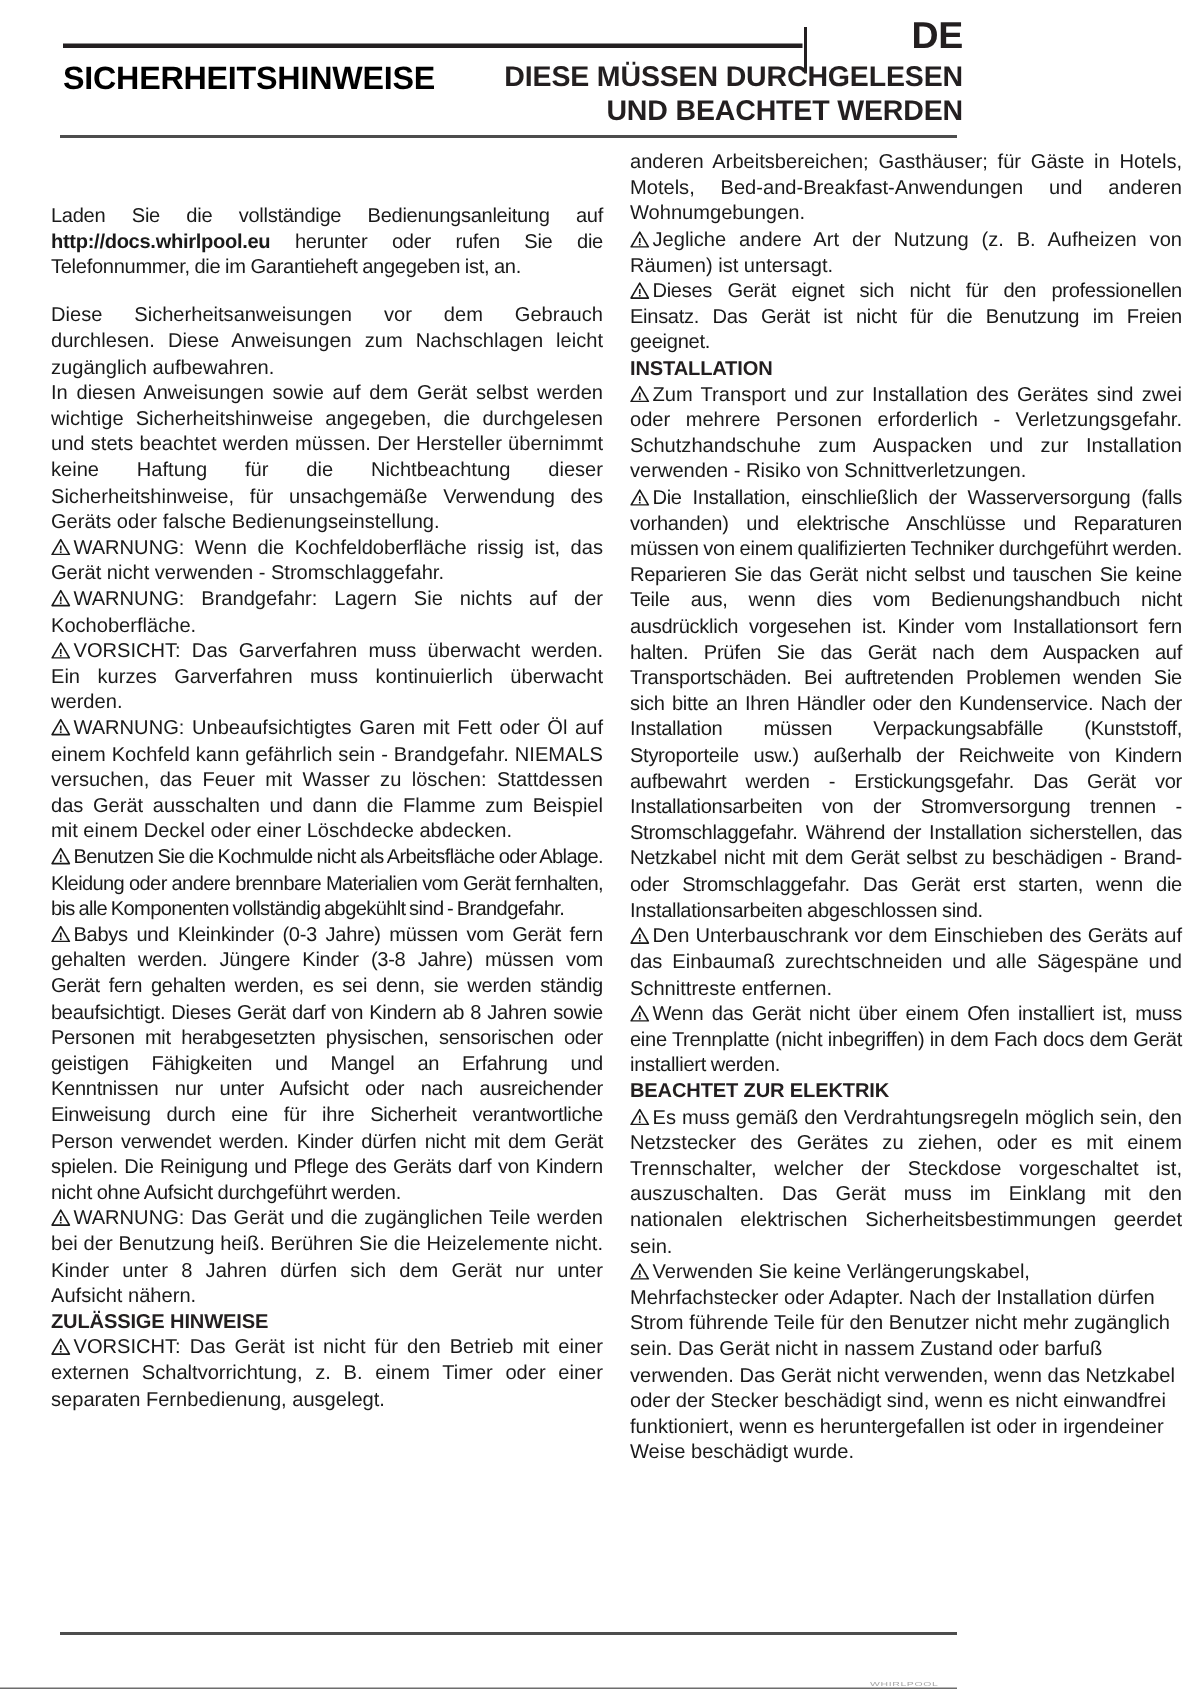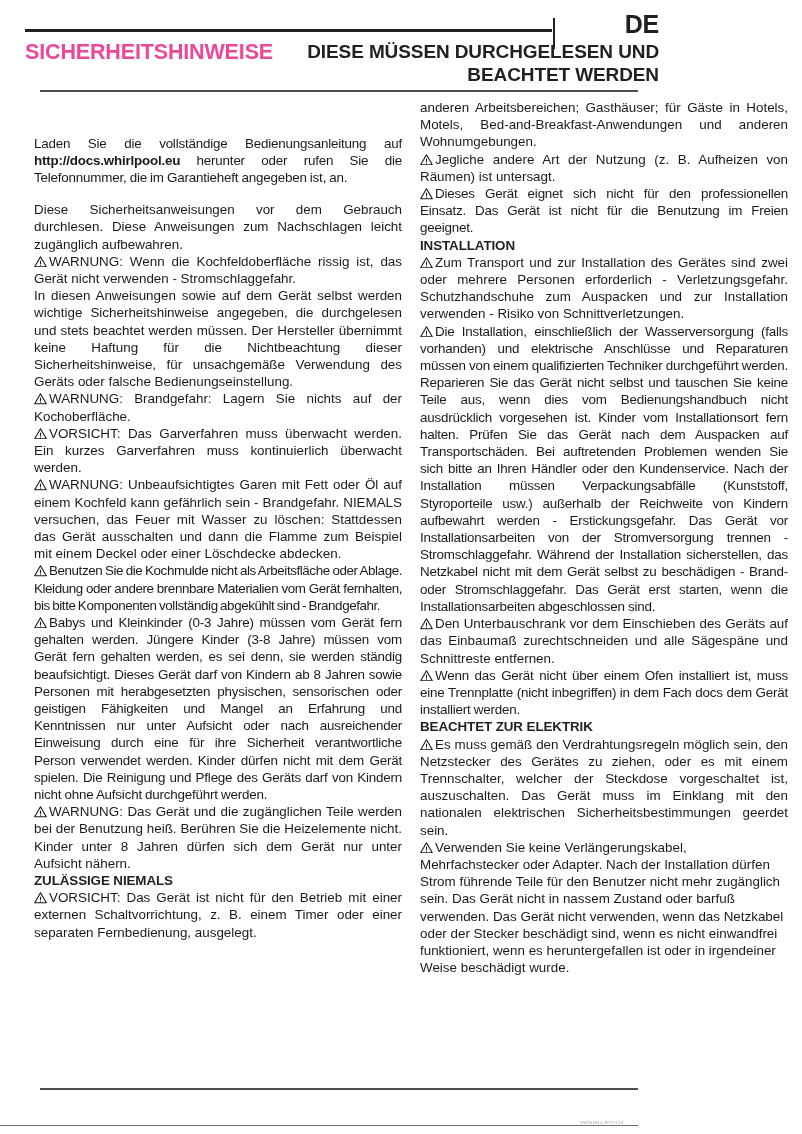--- a/index.html
+++ b/index.html
@@ -15,21 +15,21 @@
     color: #1a1a1a;
     position: relative;
     overflow: hidden;
   }
 
   .page {
     position: relative;
     width: 678px;
     height: 1134px;
     box-sizing: border-box;
-    padding: 0 19px;
+    padding: 0 36px;
   }
 
   
   .header {
     position: relative;
     padding-top: 18px;
     height: 68px;
     box-sizing: border-box;
   }
 
@@ -69,21 +69,21 @@
     top: 40px;
     display: flex;
     align-items: flex-start;
     justify-content: space-between;
   }
 
   .doc-title {
     font-size: 21.5px;
     font-weight: bold;
     letter-spacing: -0.15px;
-    color: #ec4899;
+    color: #000000;
     white-space: nowrap;
     line-height: 1.17;
     flex: 0 0 auto;
   }
 
   .doc-subtitle {
     font-size: 19px;
     font-weight: bold;
     color: #231f20;
     text-align: right;
@@ -224,57 +224,57 @@
       <div class="doc-subtitle">DIESE MÜSSEN DURCHGELESEN UND BEACHTET WERDEN</div>
     </div>
   </div>
 
   <div class="rule-top"></div>
 
   <div class="columns">
     <div class="col" id="col-left">
         <p class="slightight"><span>Laden Sie die vollständige Bedienungsanleitung auf </span><span class="url">http://docs.whirlpool.eu</span><span> herunter oder rufen Sie die Telefonnummer, die im Garantieheft angegeben ist, an.</span></p>
         <p class="gap-before"><span>Diese Sicherheitsanweisungen vor dem Gebrauch durchlesen. Diese Anweisungen zum Nachschlagen leicht zugänglich aufbewahren.</span></p>
+        <p><span>In diesen Anweisungen sowie auf dem Gerät selbst werden wichtige Sicherheitshinweise angegeben, die durchgelesen und stets beachtet werden müssen. Der Hersteller übernimmt keine Haftung für die Nichtbeachtung dieser Sicherheitshinweise, für unsachgemäße Verwendung des Geräts oder falsche Bedienungseinstellung.</span></p>
         <p><span class="warn"><svg viewBox="0 0 26 23" xmlns="http://www.w3.org/2000/svg" aria-hidden="true">
               <path d="M13 1.6 L24.6 21.4 L1.4 21.4 Z" fill="none" stroke="#1a1a1a" stroke-width="2.2" stroke-linejoin="round"></path>
               <rect x="11.9" y="9.4" width="2.2" height="6.6" fill="#1a1a1a"></rect>
               <rect x="11.9" y="17.2" width="2.2" height="2.2" fill="#1a1a1a"></rect>
             </svg></span><span>WARNUNG: Wenn die Kochfeldoberfläche rissig ist, das Gerät nicht verwenden - Stromschlaggefahr.</span></p>
-        <p><span>In diesen Anweisungen sowie auf dem Gerät selbst werden wichtige Sicherheitshinweise angegeben, die durchgelesen und stets beachtet werden müssen. Der Hersteller übernimmt keine Haftung für die Nichtbeachtung dieser Sicherheitshinweise, für unsachgemäße Verwendung des Geräts oder falsche Bedienungseinstellung.</span></p>
         <p><span class="warn"><svg viewBox="0 0 26 23" xmlns="http://www.w3.org/2000/svg" aria-hidden="true">
               <path d="M13 1.6 L24.6 21.4 L1.4 21.4 Z" fill="none" stroke="#1a1a1a" stroke-width="2.2" stroke-linejoin="round"></path>
               <rect x="11.9" y="9.4" width="2.2" height="6.6" fill="#1a1a1a"></rect>
               <rect x="11.9" y="17.2" width="2.2" height="2.2" fill="#1a1a1a"></rect>
             </svg></span><span>WARNUNG: Brandgefahr: Lagern Sie nichts auf der Kochoberfläche.</span></p>
         <p><span class="warn"><svg viewBox="0 0 26 23" xmlns="http://www.w3.org/2000/svg" aria-hidden="true">
               <path d="M13 1.6 L24.6 21.4 L1.4 21.4 Z" fill="none" stroke="#1a1a1a" stroke-width="2.2" stroke-linejoin="round"></path>
               <rect x="11.9" y="9.4" width="2.2" height="6.6" fill="#1a1a1a"></rect>
               <rect x="11.9" y="17.2" width="2.2" height="2.2" fill="#1a1a1a"></rect>
             </svg></span><span>VORSICHT: Das Garverfahren muss überwacht werden. Ein kurzes Garverfahren muss kontinuierlich überwacht werden.</span></p>
         <p><span class="warn"><svg viewBox="0 0 26 23" xmlns="http://www.w3.org/2000/svg" aria-hidden="true">
               <path d="M13 1.6 L24.6 21.4 L1.4 21.4 Z" fill="none" stroke="#1a1a1a" stroke-width="2.2" stroke-linejoin="round"></path>
               <rect x="11.9" y="9.4" width="2.2" height="6.6" fill="#1a1a1a"></rect>
               <rect x="11.9" y="17.2" width="2.2" height="2.2" fill="#1a1a1a"></rect>
             </svg></span><span>WARNUNG: Unbeaufsichtigtes Garen mit Fett oder Öl auf einem Kochfeld kann gefährlich sein - Brandgefahr. NIEMALS versuchen, das Feuer mit Wasser zu löschen: Stattdessen das Gerät ausschalten und dann die Flamme zum Beispiel mit einem Deckel oder einer Löschdecke abdecken.</span></p>
         <p class="tight"><span class="warn"><svg viewBox="0 0 26 23" xmlns="http://www.w3.org/2000/svg" aria-hidden="true">
               <path d="M13 1.6 L24.6 21.4 L1.4 21.4 Z" fill="none" stroke="#1a1a1a" stroke-width="2.2" stroke-linejoin="round"></path>
               <rect x="11.9" y="9.4" width="2.2" height="6.6" fill="#1a1a1a"></rect>
               <rect x="11.9" y="17.2" width="2.2" height="2.2" fill="#1a1a1a"></rect>
-            </svg></span><span>Benutzen Sie die Kochmulde nicht als Arbeitsfläche oder Ablage. Kleidung oder andere brennbare Materialien vom Gerät fernhalten, bis bitte Komponenten vollständig abgekühlt sind - Brandgefahr.</span></p>
+            </svg></span><span>Benutzen Sie die Kochmulde nicht als Arbeitsfläche oder Ablage. Kleidung oder andere brennbare Materialien vom Gerät fernhalten, bis alle Komponenten vollständig abgekühlt sind - Brandgefahr.</span></p>
         <p class="slightight"><span class="warn"><svg viewBox="0 0 26 23" xmlns="http://www.w3.org/2000/svg" aria-hidden="true">
               <path d="M13 1.6 L24.6 21.4 L1.4 21.4 Z" fill="none" stroke="#1a1a1a" stroke-width="2.2" stroke-linejoin="round"></path>
               <rect x="11.9" y="9.4" width="2.2" height="6.6" fill="#1a1a1a"></rect>
               <rect x="11.9" y="17.2" width="2.2" height="2.2" fill="#1a1a1a"></rect>
             </svg></span><span>Babys und Kleinkinder (0-3 Jahre) müssen vom Gerät fern gehalten werden. Jüngere Kinder (3-8 Jahre) müssen vom Gerät fern gehalten werden, es sei denn, sie werden ständig beaufsichtigt. Dieses Gerät darf von Kindern ab 8 Jahren sowie Personen mit herabgesetzten physischen, sensorischen oder geistigen Fähigkeiten und Mangel an Erfahrung und Kenntnissen nur unter Aufsicht oder nach ausreichender Einweisung durch eine für ihre Sicherheit verantwortliche Person verwendet werden. Kinder dürfen nicht mit dem Gerät spielen. Die Reinigung und Pflege des Geräts darf von Kindern nicht ohne Aufsicht durchgeführt werden.</span></p>
         <p><span class="warn"><svg viewBox="0 0 26 23" xmlns="http://www.w3.org/2000/svg" aria-hidden="true">
               <path d="M13 1.6 L24.6 21.4 L1.4 21.4 Z" fill="none" stroke="#1a1a1a" stroke-width="2.2" stroke-linejoin="round"></path>
               <rect x="11.9" y="9.4" width="2.2" height="6.6" fill="#1a1a1a"></rect>
               <rect x="11.9" y="17.2" width="2.2" height="2.2" fill="#1a1a1a"></rect>
             </svg></span><span>WARNUNG: Das Gerät und die zugänglichen Teile werden bei der Benutzung heiß. Berühren Sie die Heizelemente nicht. Kinder unter 8 Jahren dürfen sich dem Gerät nur unter Aufsicht nähern.</span></p>
-        <div class="sec-head">ZULÄSSIGE NIEMALS</div>
+        <div class="sec-head">ZULÄSSIGE HINWEISE</div>
         <p><span class="warn"><svg viewBox="0 0 26 23" xmlns="http://www.w3.org/2000/svg" aria-hidden="true">
               <path d="M13 1.6 L24.6 21.4 L1.4 21.4 Z" fill="none" stroke="#1a1a1a" stroke-width="2.2" stroke-linejoin="round"></path>
               <rect x="11.9" y="9.4" width="2.2" height="6.6" fill="#1a1a1a"></rect>
               <rect x="11.9" y="17.2" width="2.2" height="2.2" fill="#1a1a1a"></rect>
             </svg></span><span>VORSICHT: Das Gerät ist nicht für den Betrieb mit einer externen Schaltvorrichtung, z. B. einem Timer oder einer separaten Fernbedienung, ausgelegt.</span></p>
       </div>
     <div class="col" id="col-right">
         <p><span>anderen Arbeitsbereichen; Gasthäuser; für Gäste in Hotels, Motels, Bed-and-Breakfast-Anwendungen und anderen Wohnumgebungen.</span></p>
         <p><span class="warn"><svg viewBox="0 0 26 23" xmlns="http://www.w3.org/2000/svg" aria-hidden="true">
               <path d="M13 1.6 L24.6 21.4 L1.4 21.4 Z" fill="none" stroke="#1a1a1a" stroke-width="2.2" stroke-linejoin="round"></path>

